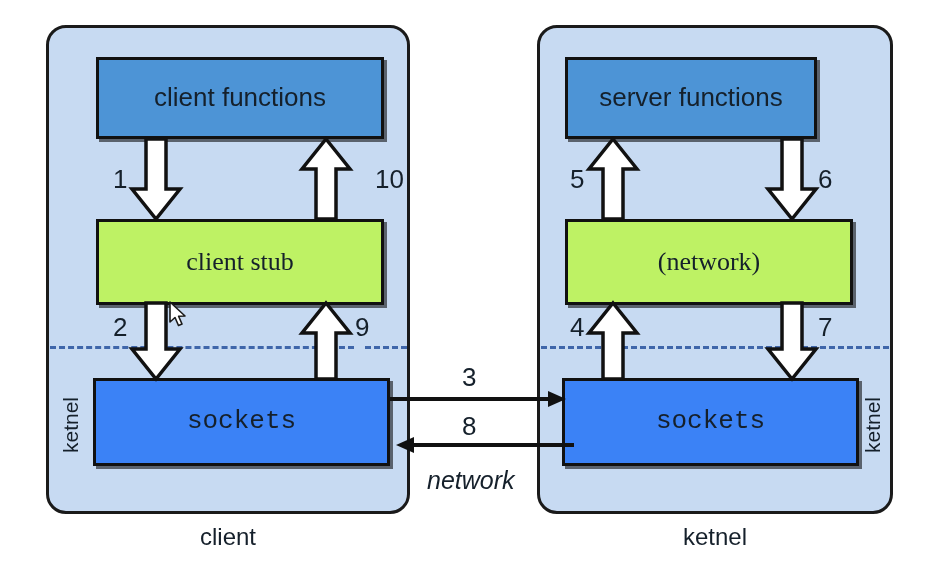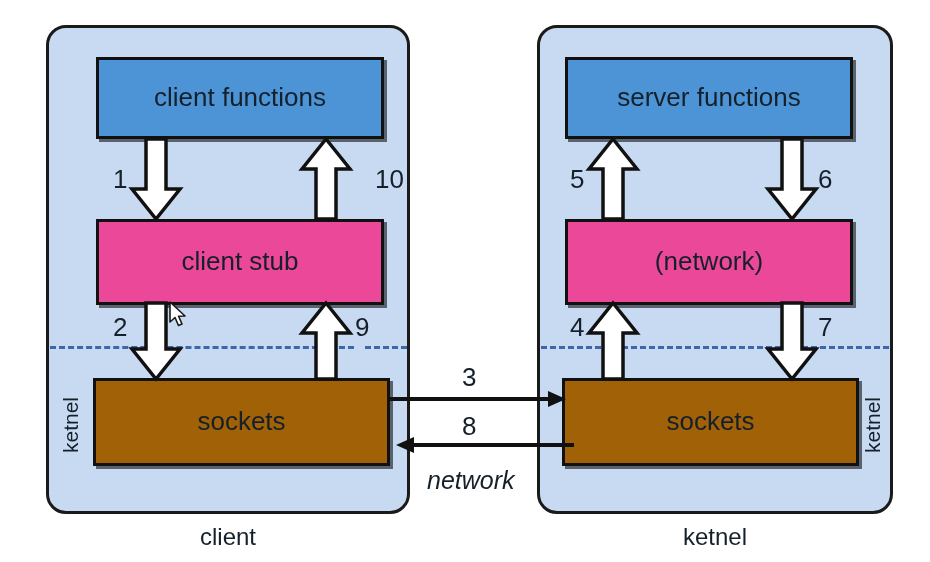--- a/index.html
+++ b/index.html
@@ -32,22 +32,22 @@
     display: flex;
     align-items: center;
     justify-content: center;
     text-align: center;
     color: #15202b;
     font-size: 26px;
     line-height: 1.12;
     box-shadow: 3px 3px 0px rgba(0,0,0,0.55);
   }
   .box.blue   { background: #4d94d6; }
-  .box.red    { background: #ec4899; }
-  .box.orange { background: #a16207; }
+  .box.red    { background: #bef264; font-family: Liberation Serif, serif; }
+  .box.orange { background: #3b82f6; font-family: Liberation Mono, monospace; }
 
   .kernel-line {
     position: absolute;
     height: 0;
     border-top: 3px dashed #3f66aa;
   }
   .vlabel {
     position: absolute;
     font-size: 21px;
     color: #15202b;
@@ -128,21 +128,21 @@
     <polygon points="28,0 52,30 38,30 38,76 18,76 18,30 4,30" fill="#ffffff" stroke="#111111" stroke-width="3.5" stroke-linejoin="miter"></polygon>
   </svg>
 
   <div class="step-num" style="left:113px; top:164px;">1</div>
   <div class="step-num" style="left:352px; top:164px;margin-left:23px;">10</div>
   <div class="step-num" style="left:113px; top:312px;">2</div>
   <div class="step-num" style="left:355px; top:312px;">9</div>
 
   <div class="panel" style="left:537px; top:25px; width:356px; height:489px;"></div>
 
-  <div class="box blue" style="left:565px; top:57px; width:288px; height:82px;">
+  <div class="box blue" style="left:565px; top:57px; width:252px; height:82px;">
     <span>server functions</span>
   </div>
 
   <div class="box red" style="left:565px; top:219px; width:288px; height:86px; flex-direction:column;">
     <span>(network)</span>
   </div>
 
   <div class="box orange" style="left:562px; top:378px; width:297px; height:88px;">
     <span>sockets</span>
   </div>

